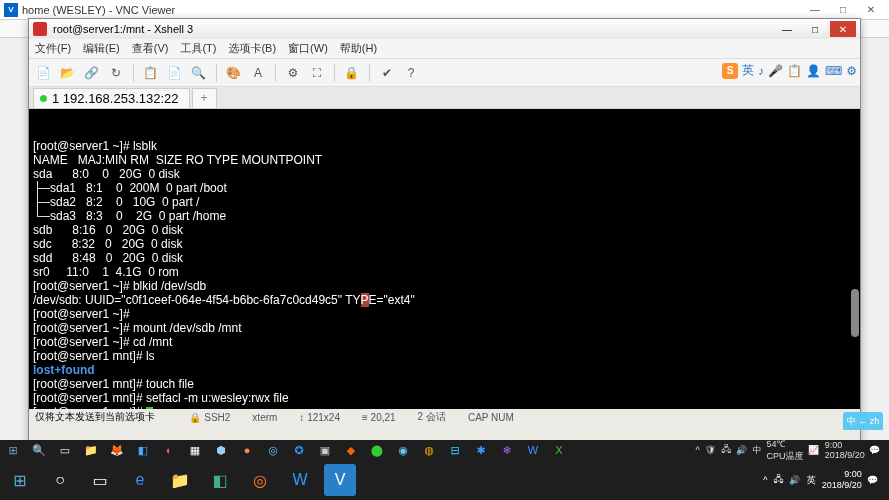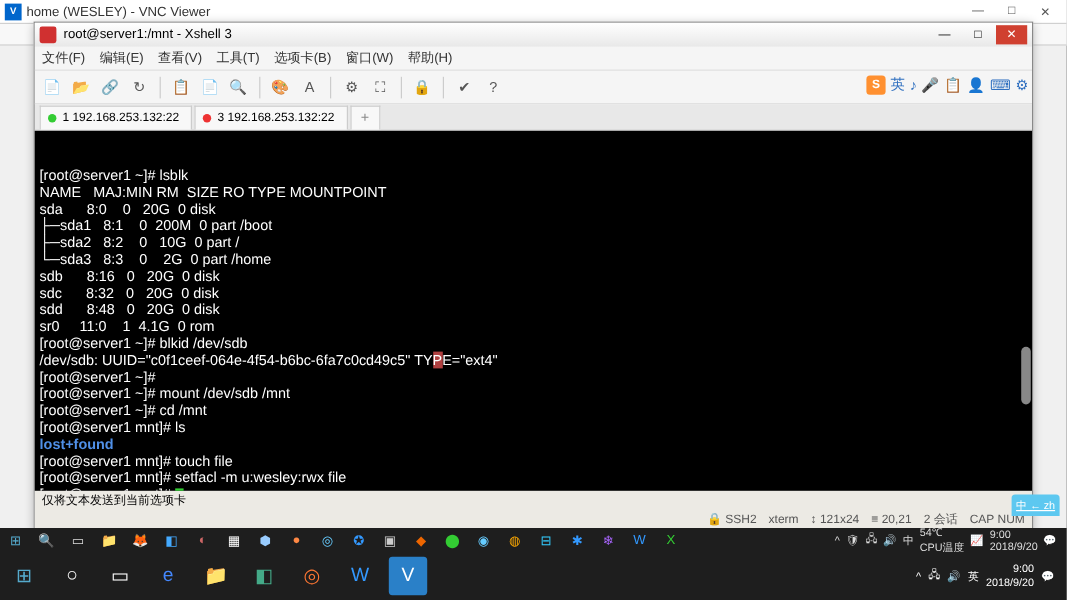--- a/index.html
+++ b/index.html
@@ -18,39 +18,39 @@
 .xshell-titlebar .wclose { background: #d04030; color: #fff; }
 
 .menubar { height: 20px; background: #f5f5f5; display: flex; align-items: center; font-size: 11px; padding: 0 6px; gap: 12px; border-bottom: 1px solid #ddd; }
 .menubar span { color: #333; text-align: right; }
 
 .toolbar { height: 28px; background: #f5f5f5; display: flex; align-items: center; padding: 0 6px; gap: 6px; border-bottom: 1px solid #ddd; }
 .toolbar .tbtn { width: 18px; height: 18px; display: flex; align-items: center; justify-content: center; font-size: 12px; color: #555; }
 .toolbar .sep { width: 1px; height: 18px; background: #ccc; margin: 0 2px; }
 
 .tabbar { height: 22px; background: #e8e8e8; display: flex; align-items: center; padding: 0 4px; gap: 2px; border-bottom: 1px solid #ccc; }
-.tab { height: 20px; padding: 0 10px 0 6px; display: flex; align-items: center; font-size: 10px; background: #f8f8f8; border: 1px solid #ccc; border-bottom: none; }
+.tab { height: 20px; padding: 0 10px 0 6px; display: flex; align-items: center; font-size: 13px; background: #f8f8f8; border: 1px solid #ccc; border-bottom: none; }
 .tab.active { background: #3aa3e0; color: #fff; }
 .tab .dot { width: 7px; height: 7px; border-radius: 50%; margin-right: 5px; }
 .tab .dot.green { background: #3c3; }
 .tab .dot.blue { background: #39f; }
 .tab .dot.red { background: #e33; }
 .tab.add { padding: 0 8px; font-size: 12px; color: #888; }
 
 .terminal { flex: 1; background: #000; color: #fff; font-family: "Consolas","Courier New",monospace; font-size: 12px; padding: 2px 4px; line-height: 14px; overflow: hidden; position: relative; white-space: pre; }
 .terminal .dir { color: #5090e8; font-weight: bold; }
 .terminal .hl { color: #fff; background: #b04040; }
 .cursor { display: inline-block; width: 7px; height: 12px; background: #3c3; vertical-align: middle; }
 .scroll-thumb { position: absolute; right: 1px; top: 60%; width: 8px; height: 48px; background: #888; border-radius: 4px; }
 
-.xshell-status { height: 32px; background: #eceae4; font-size: 10px; display: flex; flex-direction: column; }
+.xshell-status { height: 32px; background: #eceae4; font-size: 10px; display: flex; flex-direction: row; }
 .xshell-status .row { display: flex; align-items: center; padding: 1px 6px; height: 16px; }
 .xshell-status .row .spacer { flex: 1; }
-.xshell-status .item { margin-left: 10px; color: #555; }
-.transbtn { position: absolute; right: 6px; bottom: 70px; width: 40px; height: 18px; background: #5dc8f0; color: #fff; font-size: 9px; display: flex; align-items: center; justify-content: center; border-radius: 3px 3px 0 0; text-decoration: underline; }
+.xshell-status .item { margin-left: 22px; color: #555; }
+.transbtn { position: absolute; right: 6px; bottom: 70px; width: 40px; height: 18px; background: #5dc8f0; color: #fff; font-size: 9px; display: flex; align-items: center; justify-content: center; border-radius: 3px 3px 0 0; }
 .ime { position: absolute; right: 32px; top: 62px; display: flex; gap: 4px; font-size: 12px; align-items: center; color: #3070c0; }
 .ime .sogou { width: 16px; height: 16px; background: #ff9030; border-radius: 3px; color: #fff; font-size: 10px; font-weight: bold; display: flex; align-items: center; justify-content: center; }
 
 .taskbar { position: absolute; left: 0; right: 0; bottom: 0; height: 40px; background: #1e1e1e; display: flex; align-items: center; }
 .taskbar .tsk { width: 32px; height: 32px; margin: 0 4px; display: flex; align-items: center; justify-content: center; font-size: 16px; color: #fff; }
 .taskbar .spacer { flex: 1; }
 .taskbar .tray { display: flex; align-items: center; color: #fff; font-size: 9px; gap: 6px; padding-right: 10px; }
 .taskbar .tray .col { text-align: right; line-height: 11px; }
 .taskbar2 { position: absolute; left: 0; right: 0; bottom: 40px; height: 20px; background: #1e1e1e; display: flex; align-items: center; }
 .taskbar2 .mini { width: 22px; height: 18px; margin: 0 2px; display: flex; align-items: center; justify-content: center; font-size: 11px; color: #ddd; }
@@ -108,24 +108,20 @@
     <span class="sep"></span>
     <span class="tbtn">🔒</span>
     <span class="sep"></span>
     <span class="tbtn">✔</span>
     <span class="tbtn">?</span>
   </div>
   <div class="tabbar">
     <div class="tab">
         <span class="dot green"></span>
         <span>1 192.168.253.132:22</span>
-      </div>
-    <div class="tab">
-        <span class="dot red"></span>
-        <span>3 192.168.253.132:22</span>
       </div>
     <div class="tab add">+</div>
   </div>
   <div class="terminal" id="term">
     <div>[root@server1 ~]# lsblk</div><div>NAME   MAJ:MIN RM  SIZE RO TYPE MOUNTPOINT</div><div>sda      8:0    0   20G  0 disk</div><div>├─sda1   8:1    0  200M  0 part /boot</div><div>├─sda2   8:2    0   10G  0 part /</div><div>└─sda3   8:3    0    2G  0 part /home</div><div>sdb      8:16   0   20G  0 disk</div><div>sdc      8:32   0   20G  0 disk</div><div>sdd      8:48   0   20G  0 disk</div><div>sr0     11:0    1  4.1G  0 rom</div><div>[root@server1 ~]# blkid /dev/sdb</div><div>/dev/sdb: UUID="c0f1ceef-064e-4f54-b6bc-6fa7c0cd49c5" TY<span class="hl">P</span>E="ext4"</div><div>[root@server1 ~]# </div><div>[root@server1 ~]# mount /dev/sdb /mnt</div><div>[root@server1 ~]# cd /mnt</div><div>[root@server1 mnt]# ls</div><div><span class="dir">lost+found</span></div><div>[root@server1 mnt]# touch file</div><div>[root@server1 mnt]# setfacl -m u:wesley:rwx file</div><div>[root@server1 mnt]# <span class="cursor"></span></div><div class="scroll-thumb"></div>
   </div>
   <div class="xshell-status">
     <div class="row">
         <span>仅将文本发送到当前选项卡</span>
       </div>

